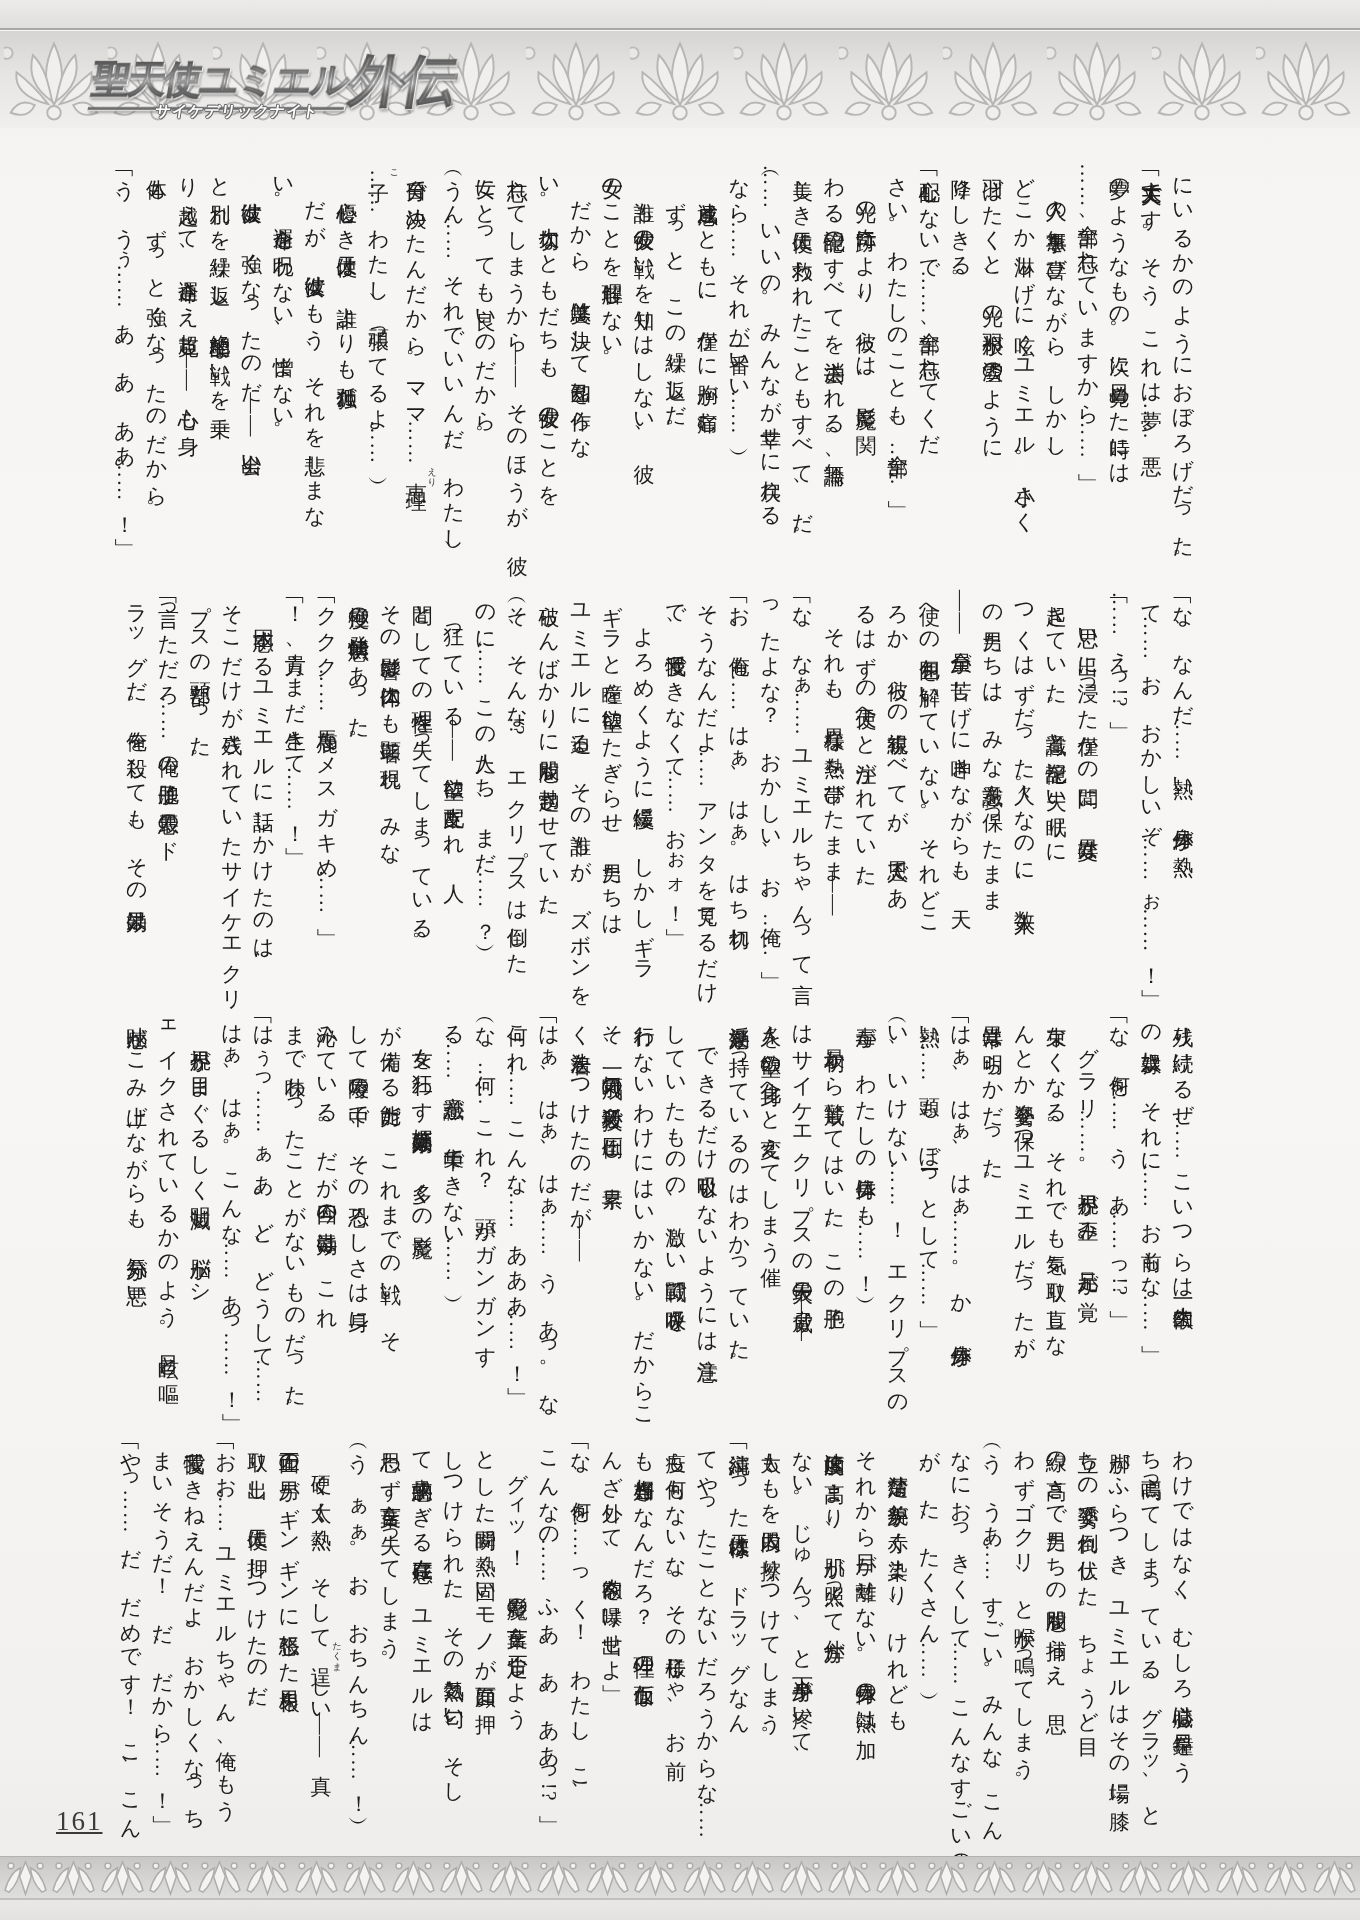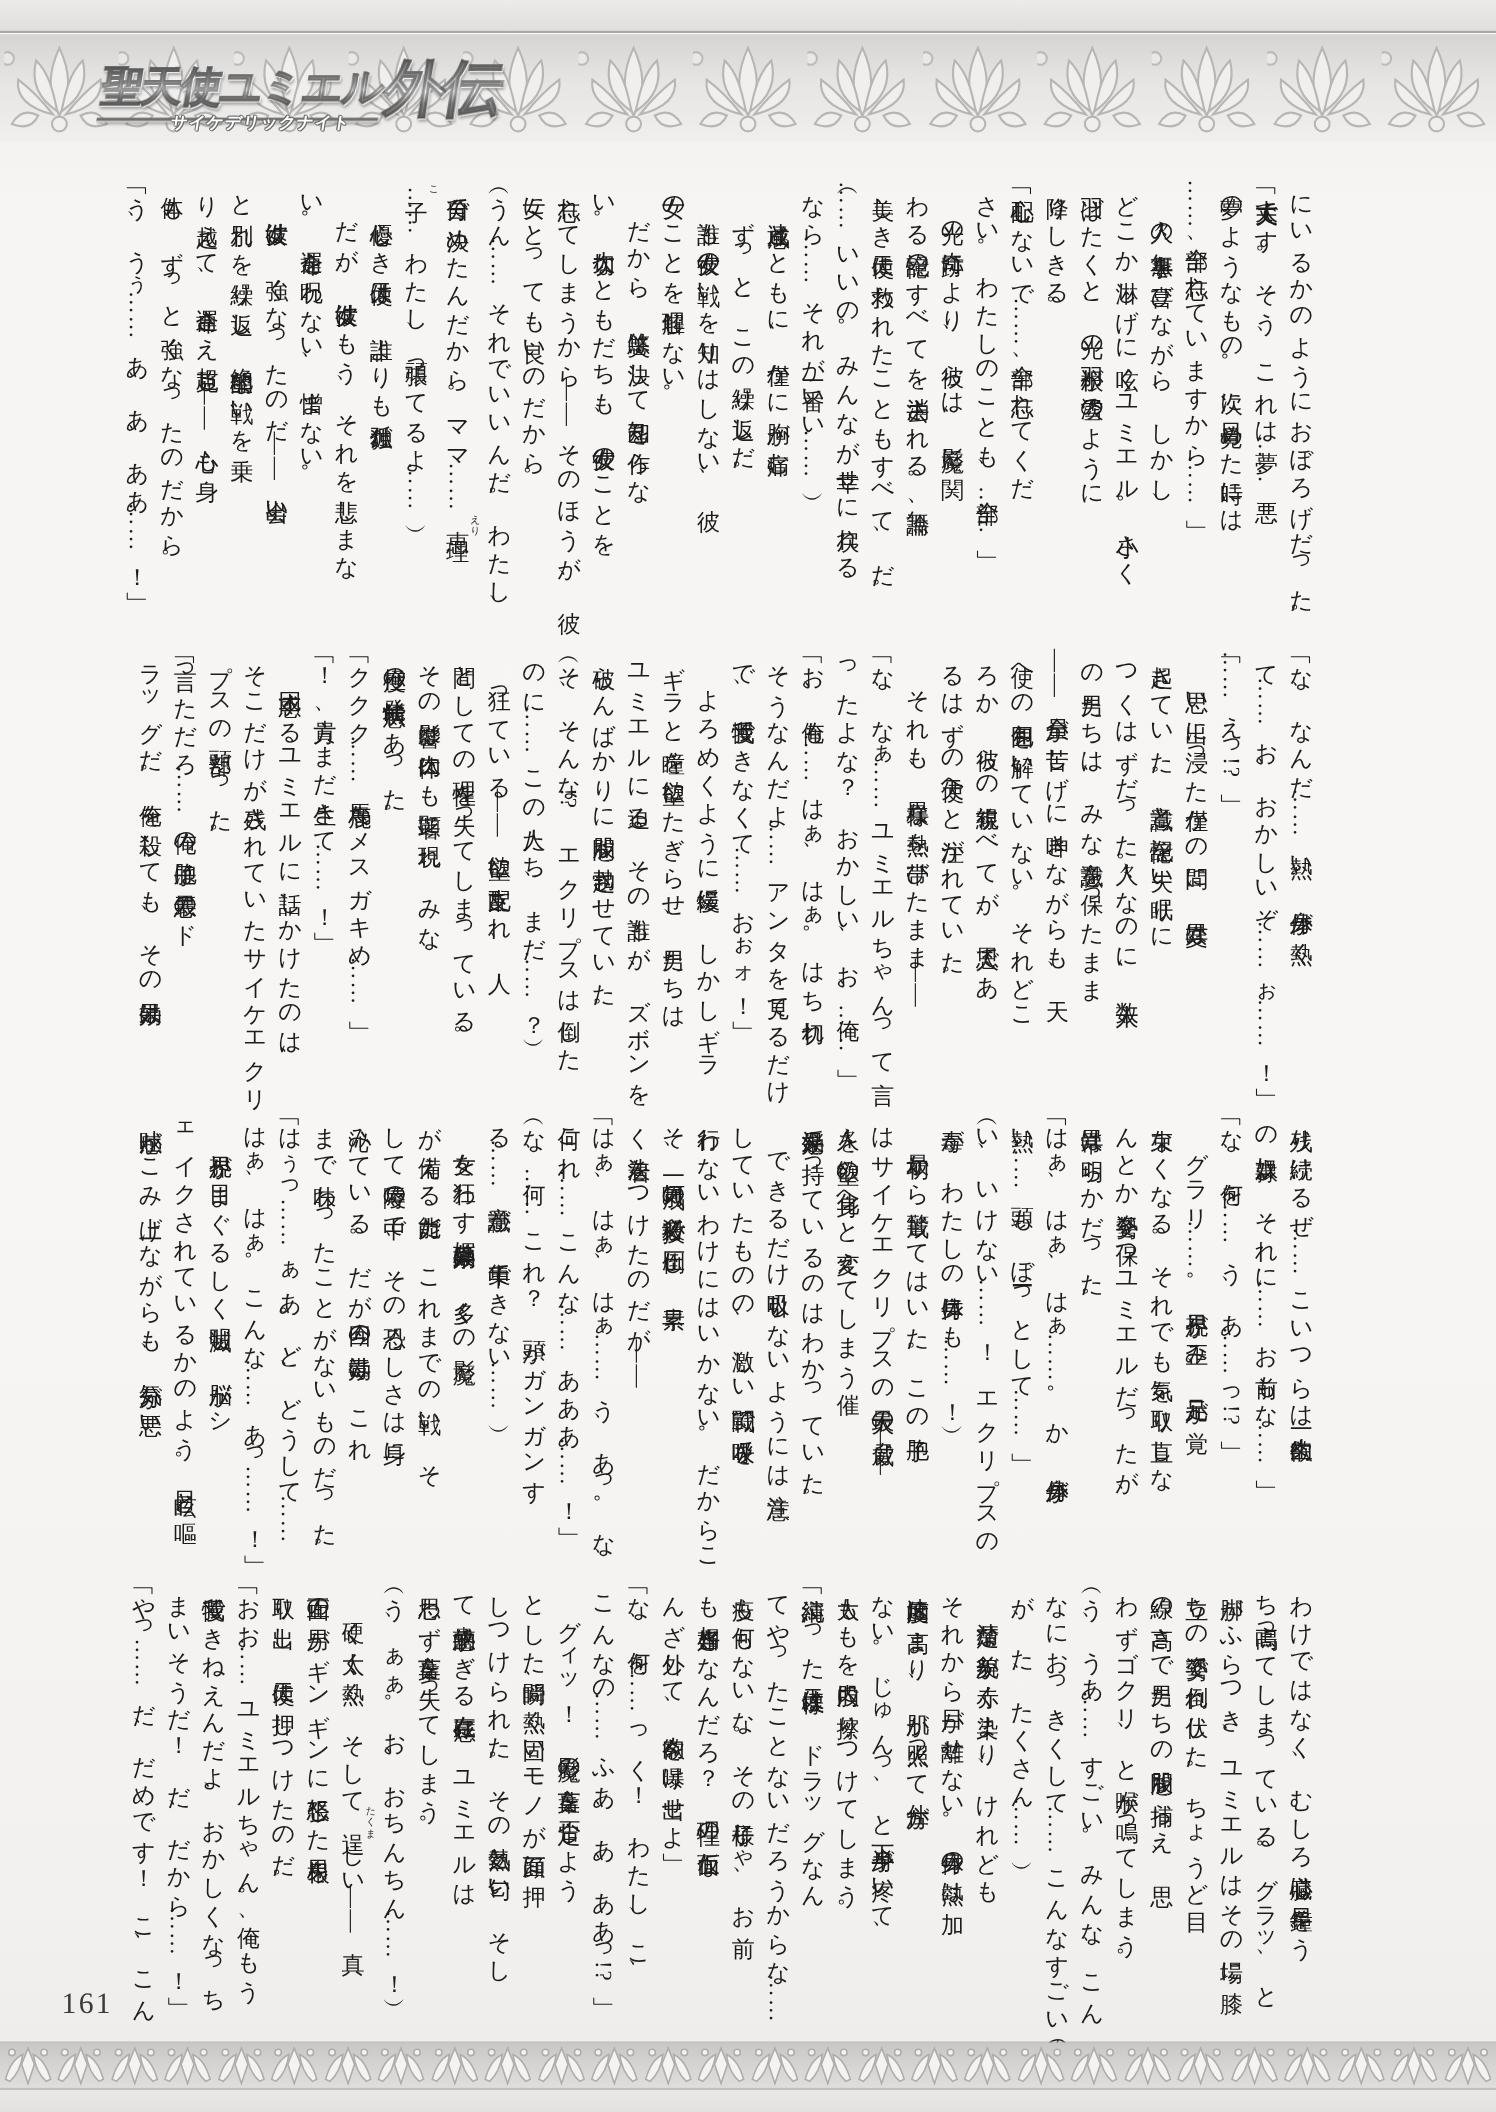--- a/index.html
+++ b/index.html
@@ -35,21 +35,21 @@
     writing-mode:vertical-rl;-webkit-writing-mode:vertical-rl;
     font-size:21px;line-height:31.7px;letter-spacing:1.6px;color:#1c1c1c;
   }
   .band p.col{margin:0;padding:0;height:394px;white-space:nowrap;overflow:visible;}
   .band ruby rt{font-size:9px;letter-spacing:0;color:#2a2a2a;}
   #band-1{top:163px;}
   #band-2{top:590px;}
   #band-3{top:1010px;}
   #band-4{top:1436px;}
   
-  .page-number{position:absolute;left:56px;top:1806px;font-size:27px;color:#3b3b3b;letter-spacing:2px;}
+  .page-number{position:absolute;left:56px;top:1806px;font-size:27px;color:#3b3b3b;letter-spacing:2px;text-decoration:underline;}
   
   .bottom-border{position:absolute;bottom:0;left:0;width:1360px;height:64px;}
   #bottom-frieze{height:41px;background:linear-gradient(180deg,#c8c7c5 0%,#d6d5d3 55%,#dededC 100%);border-top:1px solid #b3b2b0;border-bottom:2px solid #c0bfbd;padding:0 2px;}
   .bottom-plain{height:20px;background:linear-gradient(180deg,#e9e8e6,#e3e2e0);}
 </style>
 </head>
 <body>
 
 <div class="page">
 

